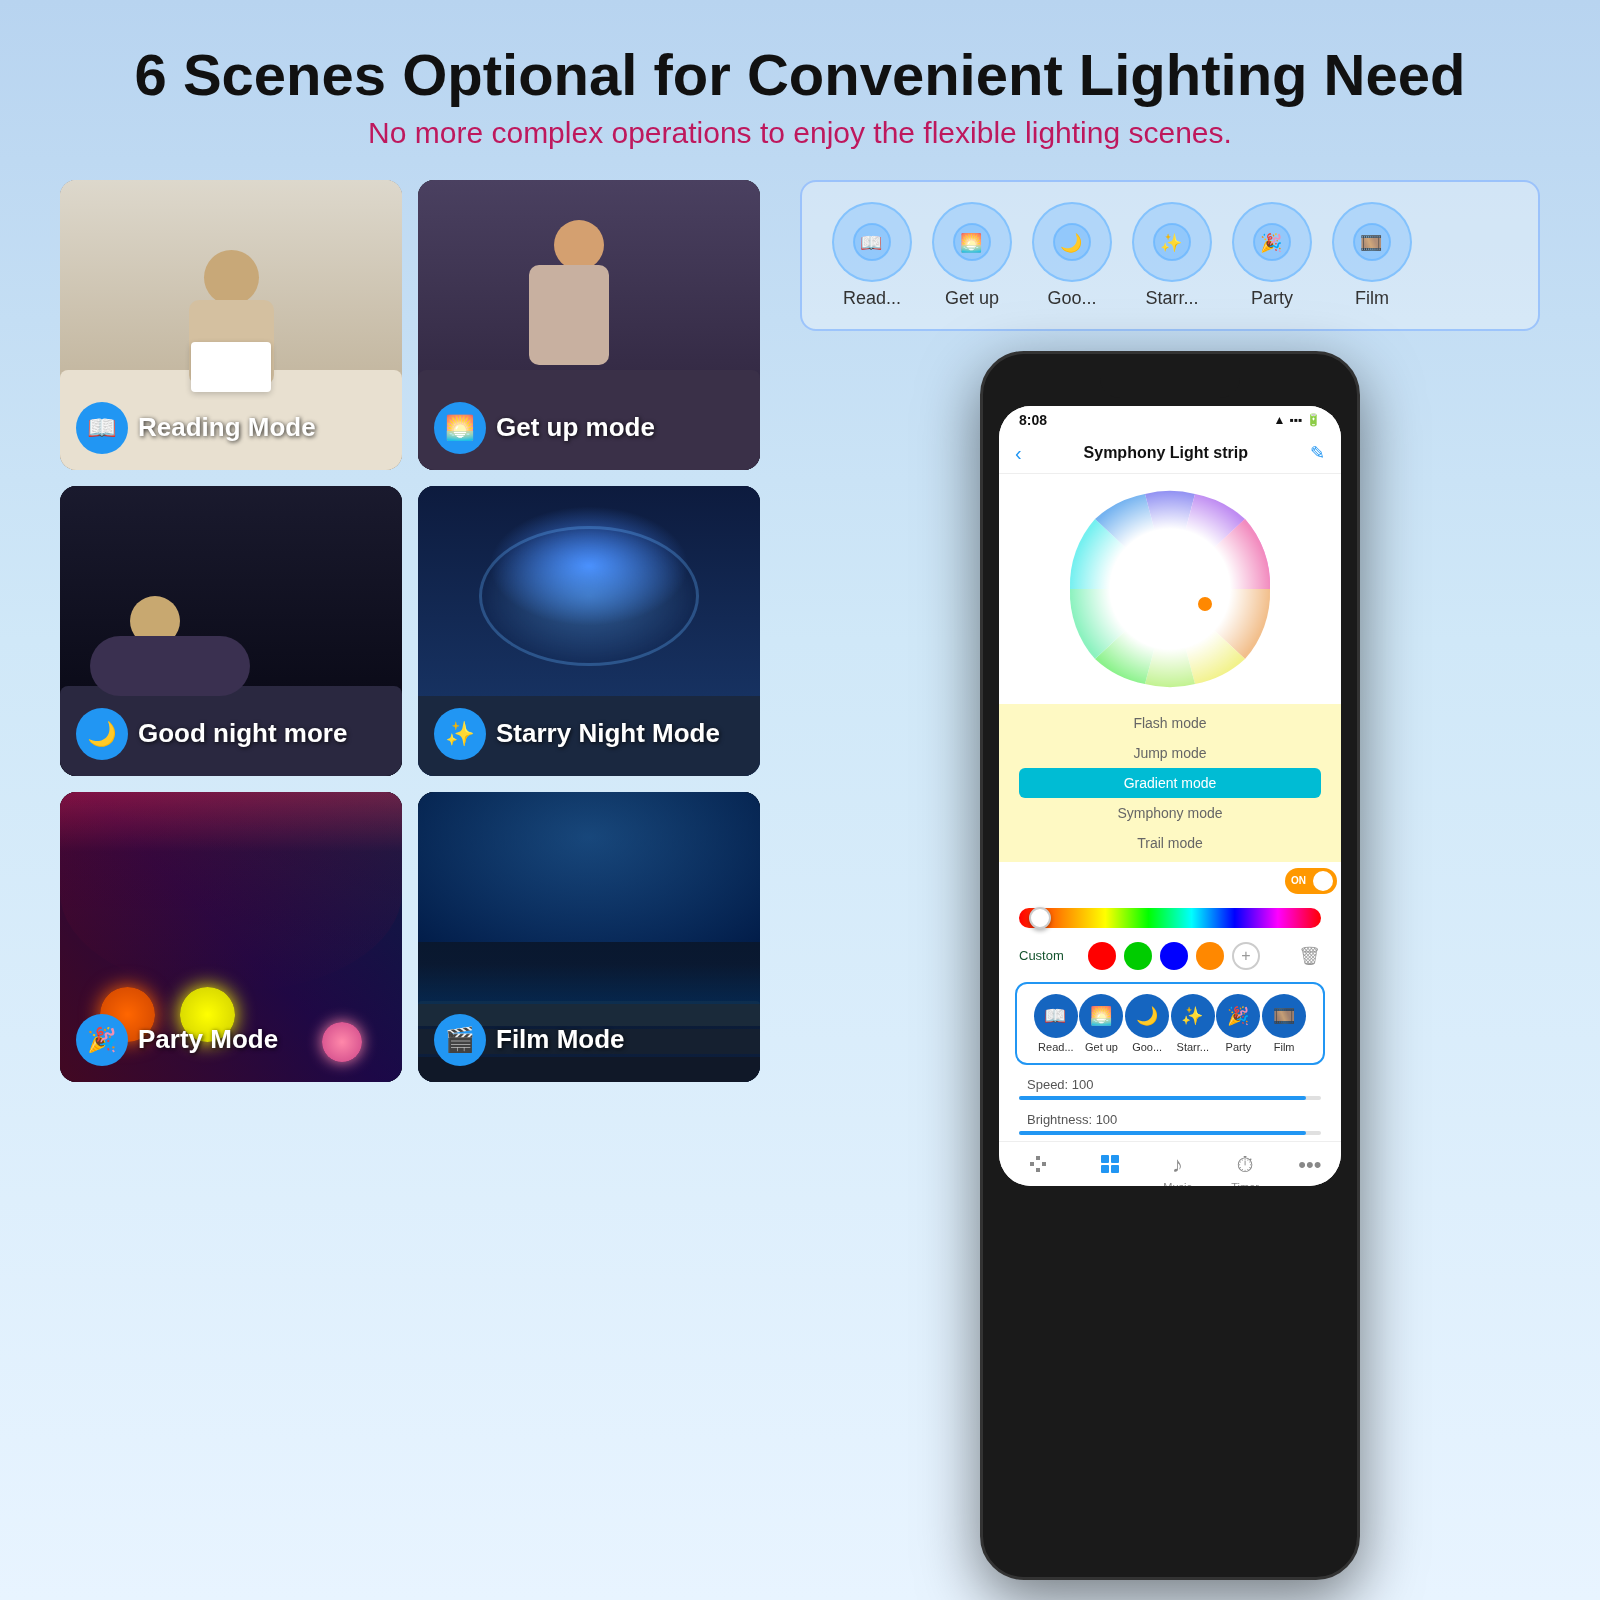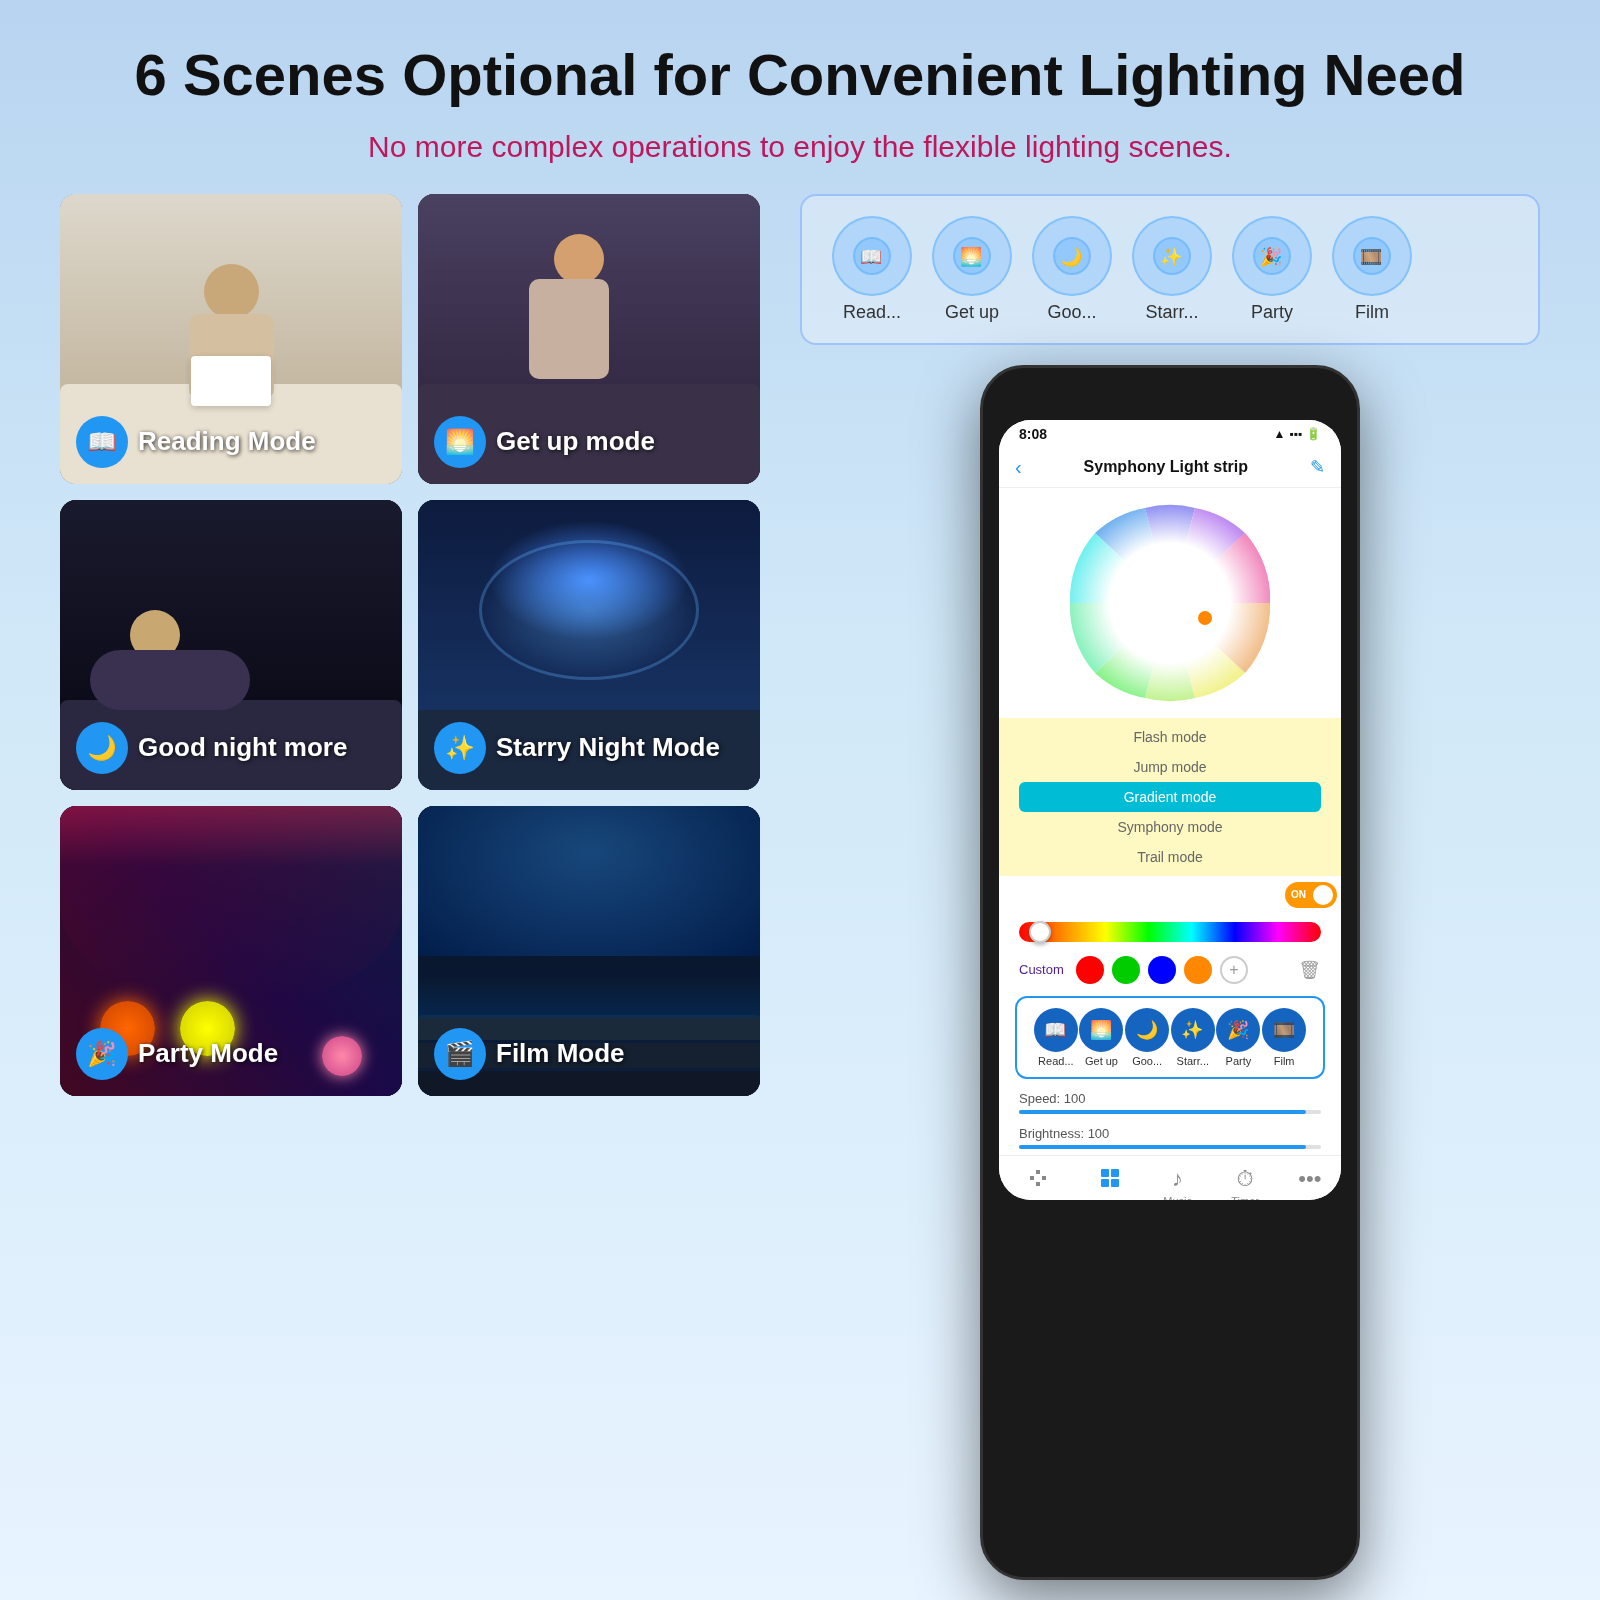--- a/index.html
+++ b/index.html
@@ -20,21 +20,21 @@
     }
     .header-section {
       text-align: center;
       margin-bottom: 30px;
     }
     .main-title {
       font-size: 58px;
       font-weight: 900;
       color: #111;
       line-height: 1.2;
-      margin-bottom: 20px;
+      margin-bottom: 6px;
     }
     .sub-title {
       font-size: 30px;
       color: #be185d;
       font-weight: 400;
     }
     .content-area {
       display: flex;
       width: 100%;
       gap: 40px;
@@ -306,22 +306,22 @@
     
     .custom-row {
       display: flex;
       align-items: center;
       gap: 8px;
       padding: 6px 20px;
       background: white;
     }
     .custom-label {
       font-size: 13px;
-      color: #4c1d95;
-      margin-right: 4px;
+      color: #14532d;
+      margin-right: 16px;
     }
     .color-dot {
       width: 28px;
       height: 28px;
       border-radius: 50%;
     }
     .add-btn {
       width: 28px;
       height: 28px;
       border-radius: 50%;
@@ -372,20 +372,21 @@
 
     
     .slider-control {
       padding: 6px 20px;
       background: white;
     }
     .slider-control-label {
       font-size: 13px;
       color: #555;
       margin-bottom: 4px;
+      margin-left: 8px;
     }
     .control-slider {
       width: 100%;
       height: 4px;
       background: #e0e0e0;
       border-radius: 2px;
       position: relative;
     }
     .control-slider-fill {
       height: 100%;

